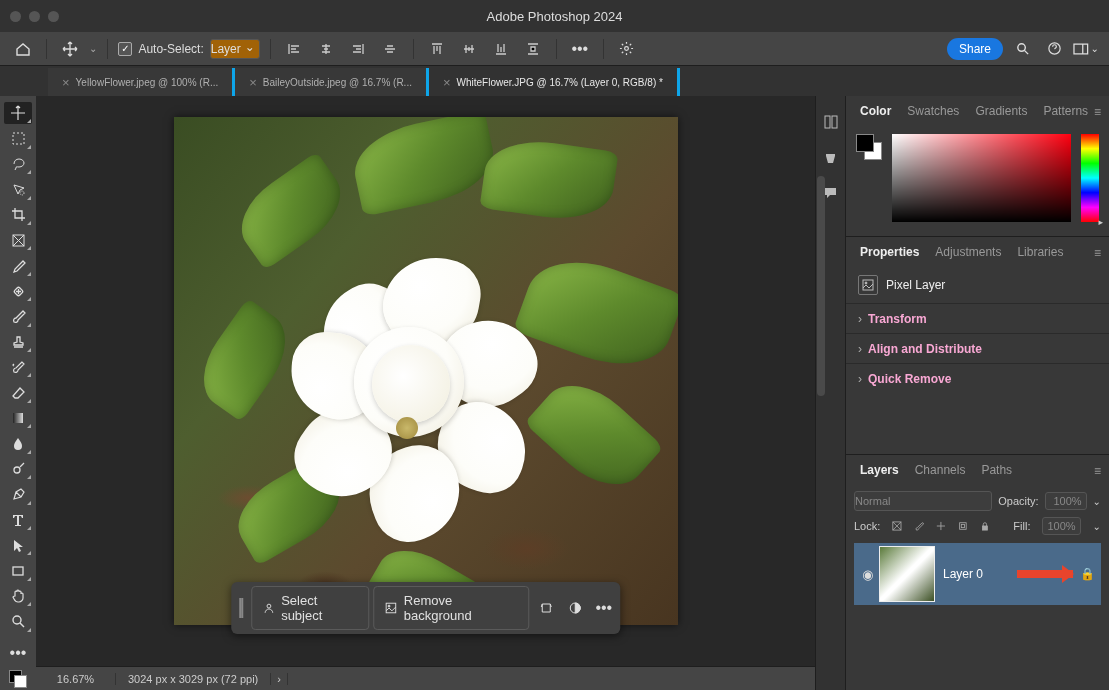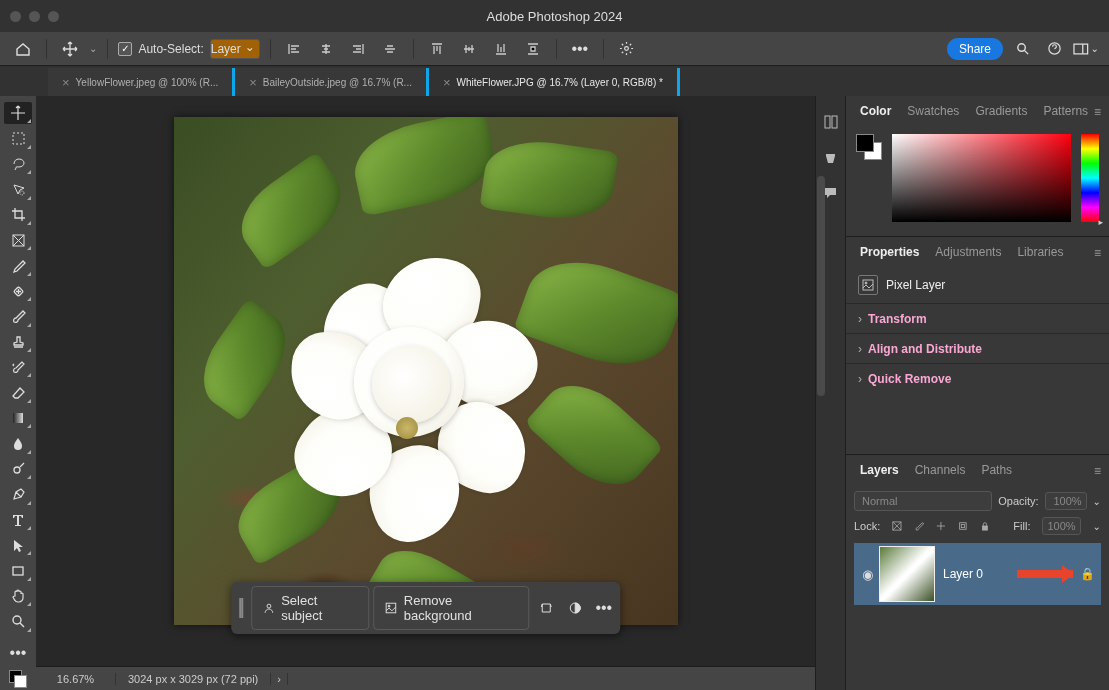--- a/index.html
+++ b/index.html
@@ -80,21 +80,21 @@
 .hue::after{content:"▸";position:absolute;right:-4px;bottom:-5px;font-size:9px;color:#ccc;}
 
 .prop-body { padding:0; }
 .prop-row { display:flex; align-items:center; padding:8px 12px; gap:8px; font-size:12px; color:#eee;}
 .prop-thumb { width:20px; height:20px; border:1px solid #777; border-radius:2px; display:flex; align-items:center; justify-content:center; color:#bbb;}
 .acc { height:30px; display:flex; align-items:center; padding:0 12px; font-size:12px; color:#f9a8d4; border-top:1px solid #2a2a2a; gap:6px; font-weight:600;text-align:center;}
 .acc::before { content:"›"; color:#aaa; font-weight:400;}
 
 .layers-body { padding:6px 8px; font-size:11px; color:#ccc; }
 .ctrl-row { display:flex; align-items:center; gap:6px; margin-bottom:6px; }
-.dd { flex:1; background:#3d3d3d; border:1px solid #555; padding:3px 7px; border-radius:3px; color:#888; }
+.dd { flex:1; background:#3d3d3d; border:1px solid #555; padding:3px 0; border-radius:3px; color:#888; }
 .mini-inp { width:42px; background:#3d3d3d; border:1px solid #555; padding:2px 4px; border-radius:3px; color:#888; font-size:11px; text-align:right;}
 .lock-row { display:flex; align-items:center; gap:12px; margin-bottom:8px; }
 .lock-row .li { width:14px; height:14px; color:#aaa; }
 .layer-item { display:flex; align-items:center; background:#4a6a8a; padding:3px; margin-bottom:3px; position:relative; }
 .eye { width:22px; text-align:center; color:#ddd; font-size:13px;}
 .layer-thumb { width:56px; height:56px; background:linear-gradient(135deg,#5a7a3a,#fff 48%,#fff 52%,#3c5024); border:1px solid #eee; margin-right:8px;}
 .layer-name { font-size:12px; color:#fff;}
 .arrow-anno { position:absolute; right:28px; top:50%; transform:translateY(-50%); width:56px; height:8px; background:#e8442c; }
 .arrow-anno::after { content:""; position:absolute; right:-10px; top:-5px; border:9px solid transparent; border-left-color:#e8442c; border-left-width:12px;}
 .lock-i { position:absolute; right:6px; top:50%; transform:translateY(-50%); color:#ddd; font-size:12px;}

